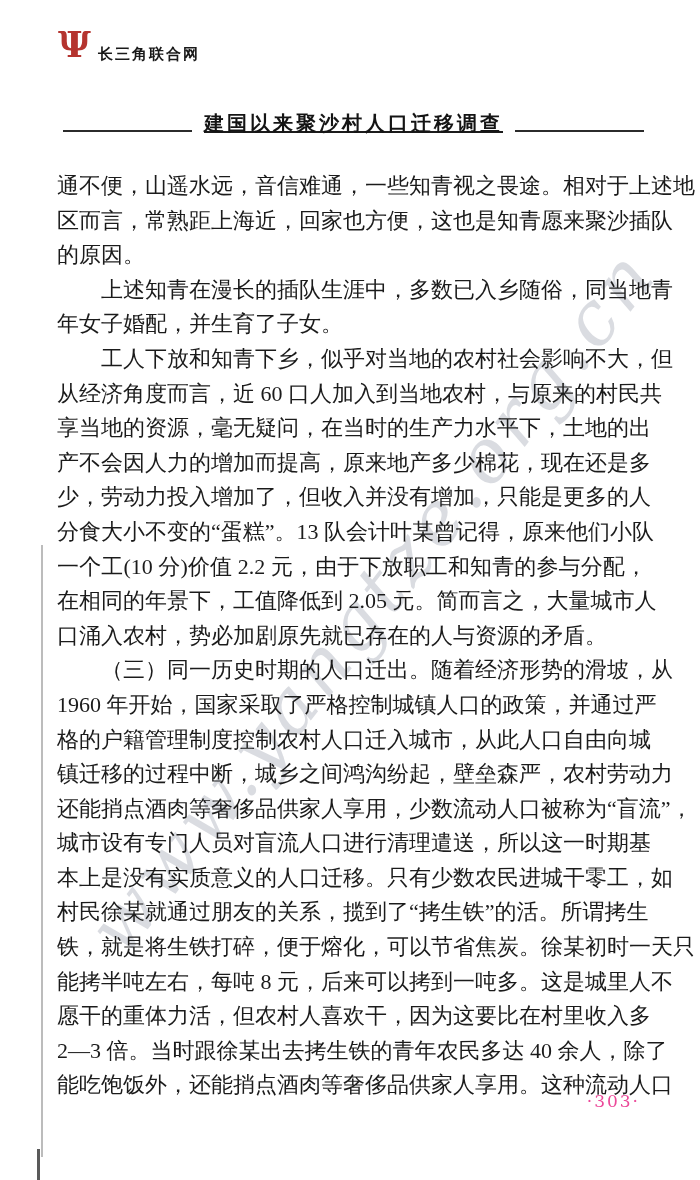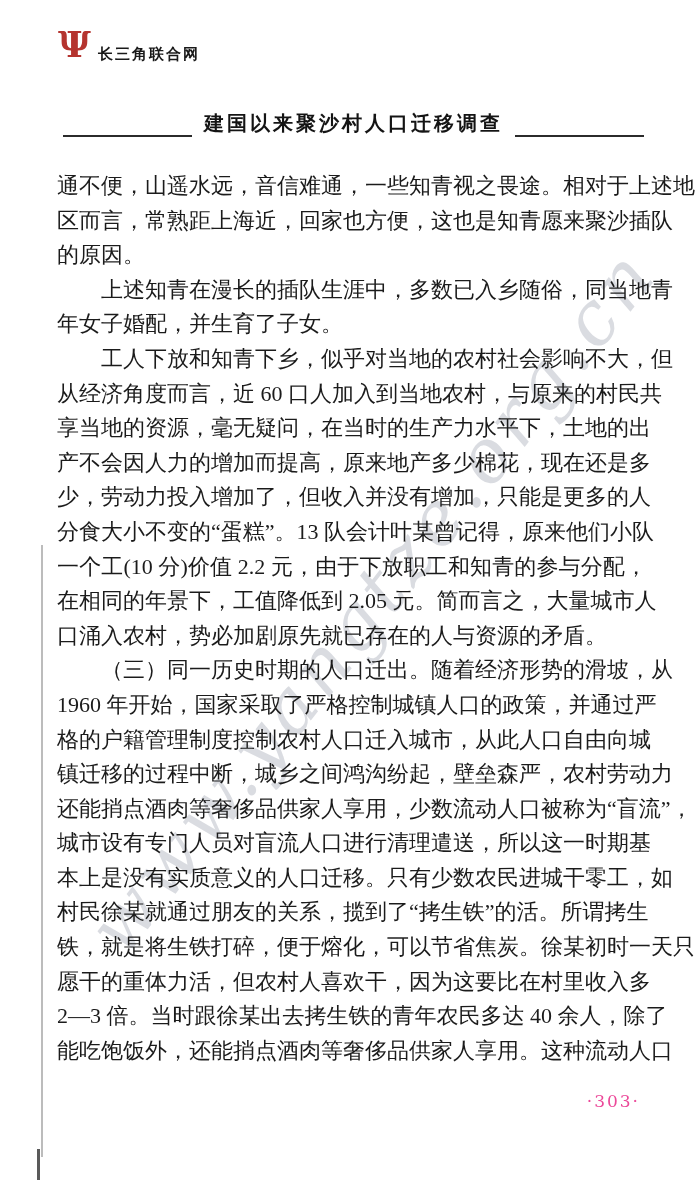--- a/index.html
+++ b/index.html
@@ -16,21 +16,21 @@
     font-family:"DejaVu Serif","Liberation Serif",serif;
   }
   .logo-text {
     margin-left:7px; margin-top:20px; font-size:15px; font-weight:700;
     letter-spacing:2px; color:#191919;
     font-family:"DejaVu Sans","Liberation Sans",sans-serif;
   }
   
   .title-row {
     position:absolute; left:63px; right:56px; top:110px;
-    display:flex; align-items:flex-end;
+    display:flex; align-items:center;text-decoration:underline;
   }
   .title-rule { flex:1 1 auto; border-top:2px solid #2b2b2b; margin-top:14px; }
   .title-text {
     flex:0 0 auto; padding:0 12px; font-size:20px; font-weight:600;
     letter-spacing:3px; color:#141414; white-space:nowrap;
   }
   
   .watermark {
     position:absolute; left:372px; top:600px; z-index:0;
     transform:translate(-50%,-50%) rotate(-52deg);
@@ -99,20 +99,21 @@
       <div class="body-line para-end">口涌入农村，势必加剧原先就已存在的人与资源的矛盾。</div>
       <div class="body-line indent">（三）同一历史时期的人口迁出。随着经济形势的滑坡，从</div>
       <div class="body-line">1960 年开始，国家采取了严格控制城镇人口的政策，并通过严</div>
       <div class="body-line">格的户籍管理制度控制农村人口迁入城市，从此人口自由向城</div>
       <div class="body-line">镇迁移的过程中断，城乡之间鸿沟纷起，壁垒森严，农村劳动力</div>
       <div class="body-line">还能捎点酒肉等奢侈品供家人享用，少数流动人口被称为“盲流”，</div>
       <div class="body-line">城市设有专门人员对盲流人口进行清理遣送，所以这一时期基</div>
       <div class="body-line">本上是没有实质意义的人口迁移。只有少数农民进城干零工，如</div>
       <div class="body-line">村民徐某就通过朋友的关系，揽到了“拷生铁”的活。所谓拷生</div>
       <div class="body-line">铁，就是将生铁打碎，便于熔化，可以节省焦炭。徐某初时一天只</div>
+      <div class="body-line">能拷半吨左右，每吨 8 元，后来可以拷到一吨多。这是城里人不</div>
       <div class="body-line">愿干的重体力活，但农村人喜欢干，因为这要比在村里收入多</div>
       <div class="body-line">2—3 倍。当时跟徐某出去拷生铁的青年农民多达 40 余人，除了</div>
       <div class="body-line">能吃饱饭外，还能捎点酒肉等奢侈品供家人享用。这种流动人口</div>
     </div>
 
   <div class="page-number">·303·</div>
 
   <div class="artifact-vline"></div>
   <div class="artifact-corner"></div>
 

